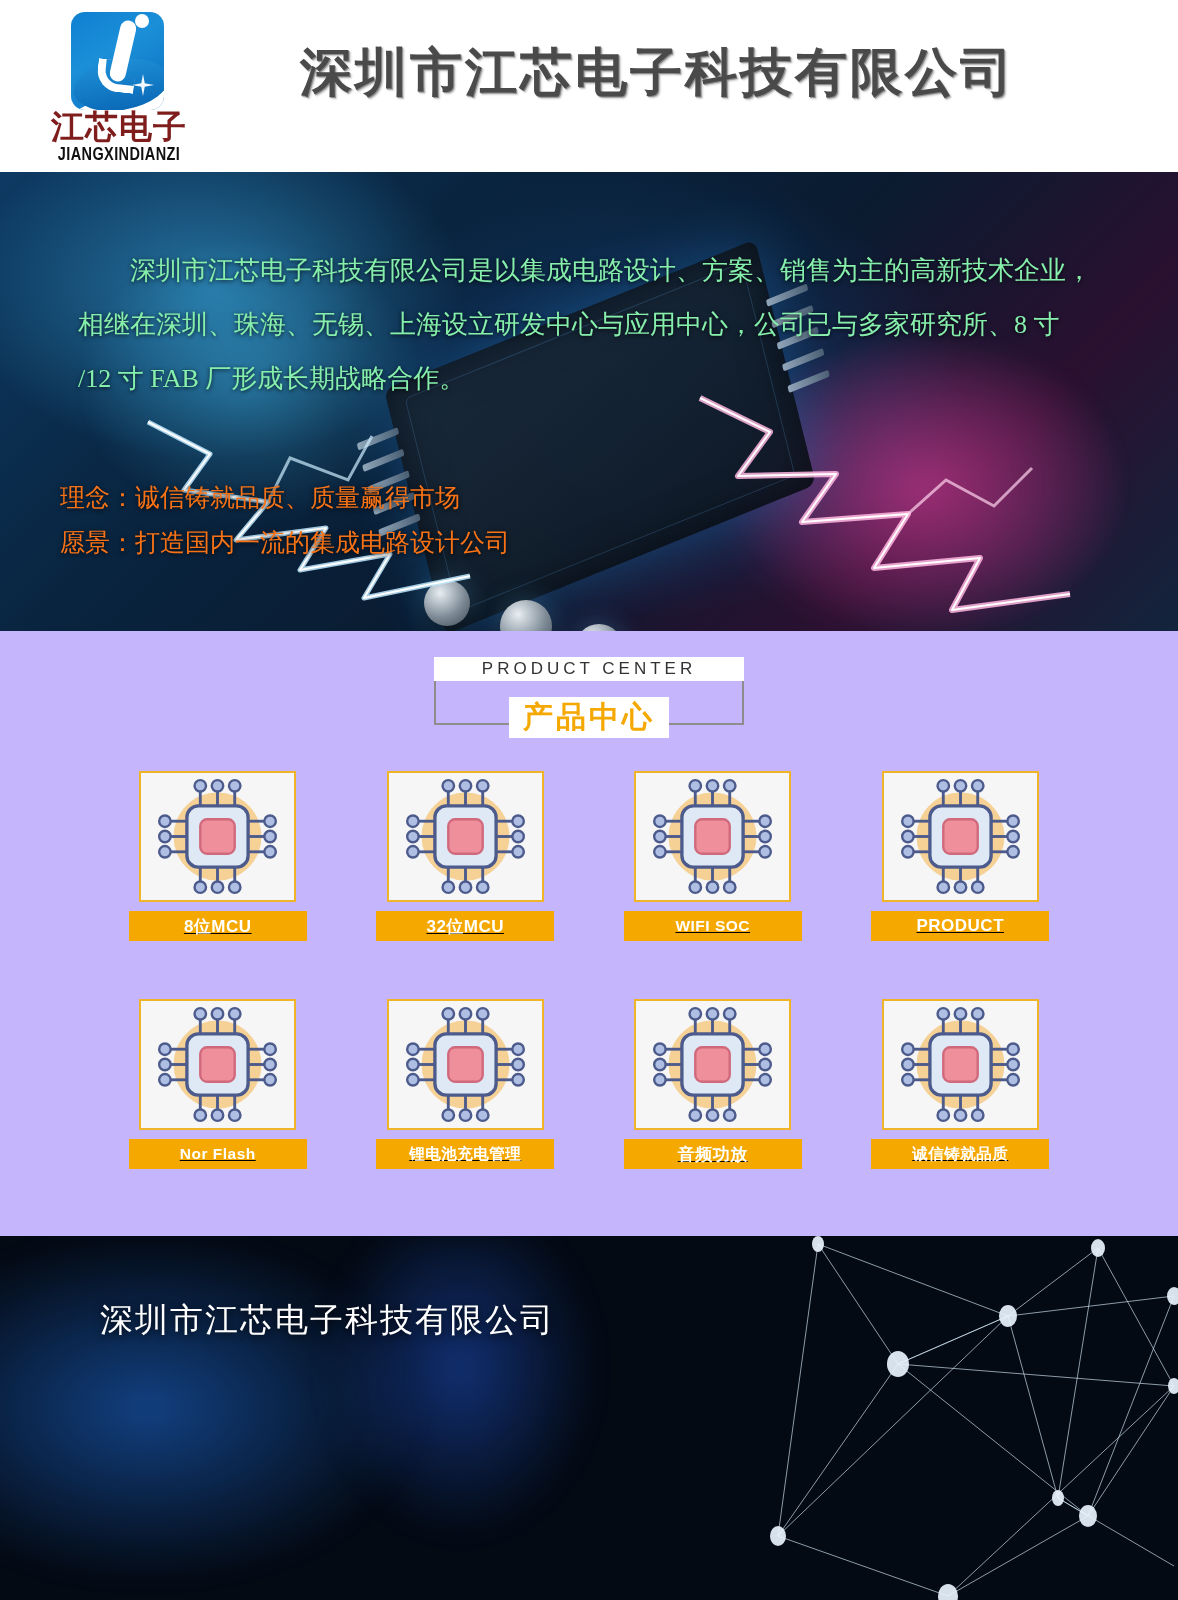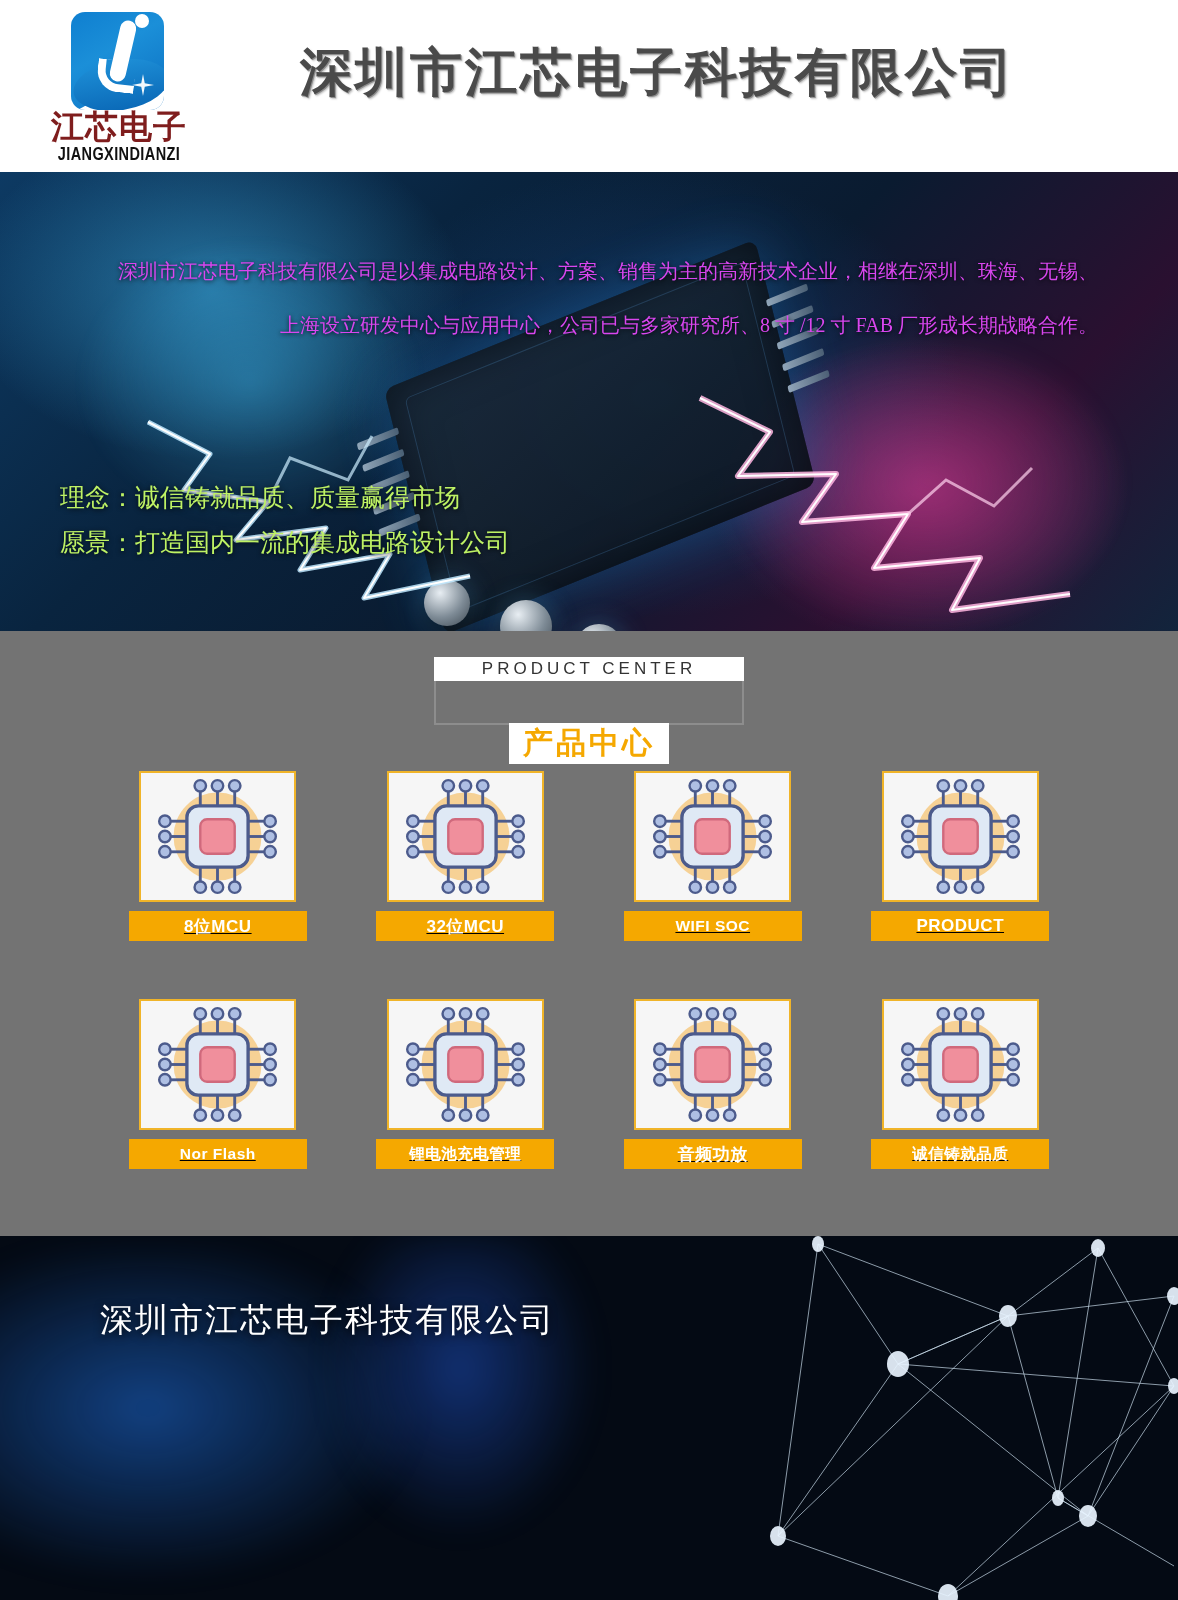--- a/index.html
+++ b/index.html
@@ -175,39 +175,38 @@
   .hero-glow-r {
     position:absolute; right:40px; top:150px; width:420px; height:320px;
     background: radial-gradient(ellipse at center, rgba(230,70,160,.38), rgba(0,0,0,0) 68%);
     filter: blur(6px);
   }
   .hero-text {
     position: absolute;
     left: 78px; top: 72px;
     width: 1020px;
     font-family: "Liberation Serif", serif;
-    font-size: 20px;
+    font-size: 26px;
     line-height: 54px;
-    color: #d946ef;
+    color: #86efac;
     text-shadow: 0 1px 4px rgba(0,0,0,.85);
     text-indent: 2em;
-    text-align: right;
   }
   .hero-slogans {
     position: absolute;
     left: 60px; bottom: 66px;
     font-family: "Liberation Serif", serif;
     font-size: 25px;
     line-height: 45px;
-    color: #bef264;
+    color: #f97316;
     text-shadow: 0 1px 5px rgba(0,0,0,.9);
   }
 
   
-  .products { position: relative; background:#737373; padding-top: 8px; height: 605px; }
+  .products { position: relative; background:#c4b5fd; padding-top: 8px; height: 605px; }
   .section-head {
     position: relative;
     width: 310px;
     margin: 22px auto 0;
     height: 72px;
   }
   .section-head .bracket {
     position:absolute; left:0; top:8px; width:310px; height:56px;
     border:2px solid #8d8d8d;
     border-top: none;
@@ -235,21 +234,20 @@
     left: 50%; transform: translateX(-50%);
     top: 36px;
     font-size: 30px;
     font-weight: 700;
     letter-spacing: 3px;
     color: #f5a800;
     background: #fff;
     padding: 0 14px;
     font-family: "Liberation Sans", sans-serif;
     white-space: nowrap;
-    margin-top: 26px;
   }
 
   .grid {
     position: relative;
     width: 990px;
     margin: 38px auto 0;
     display: grid;
     grid-template-columns: repeat(4, 1fr);
     row-gap: 58px;
     column-gap: 0;

